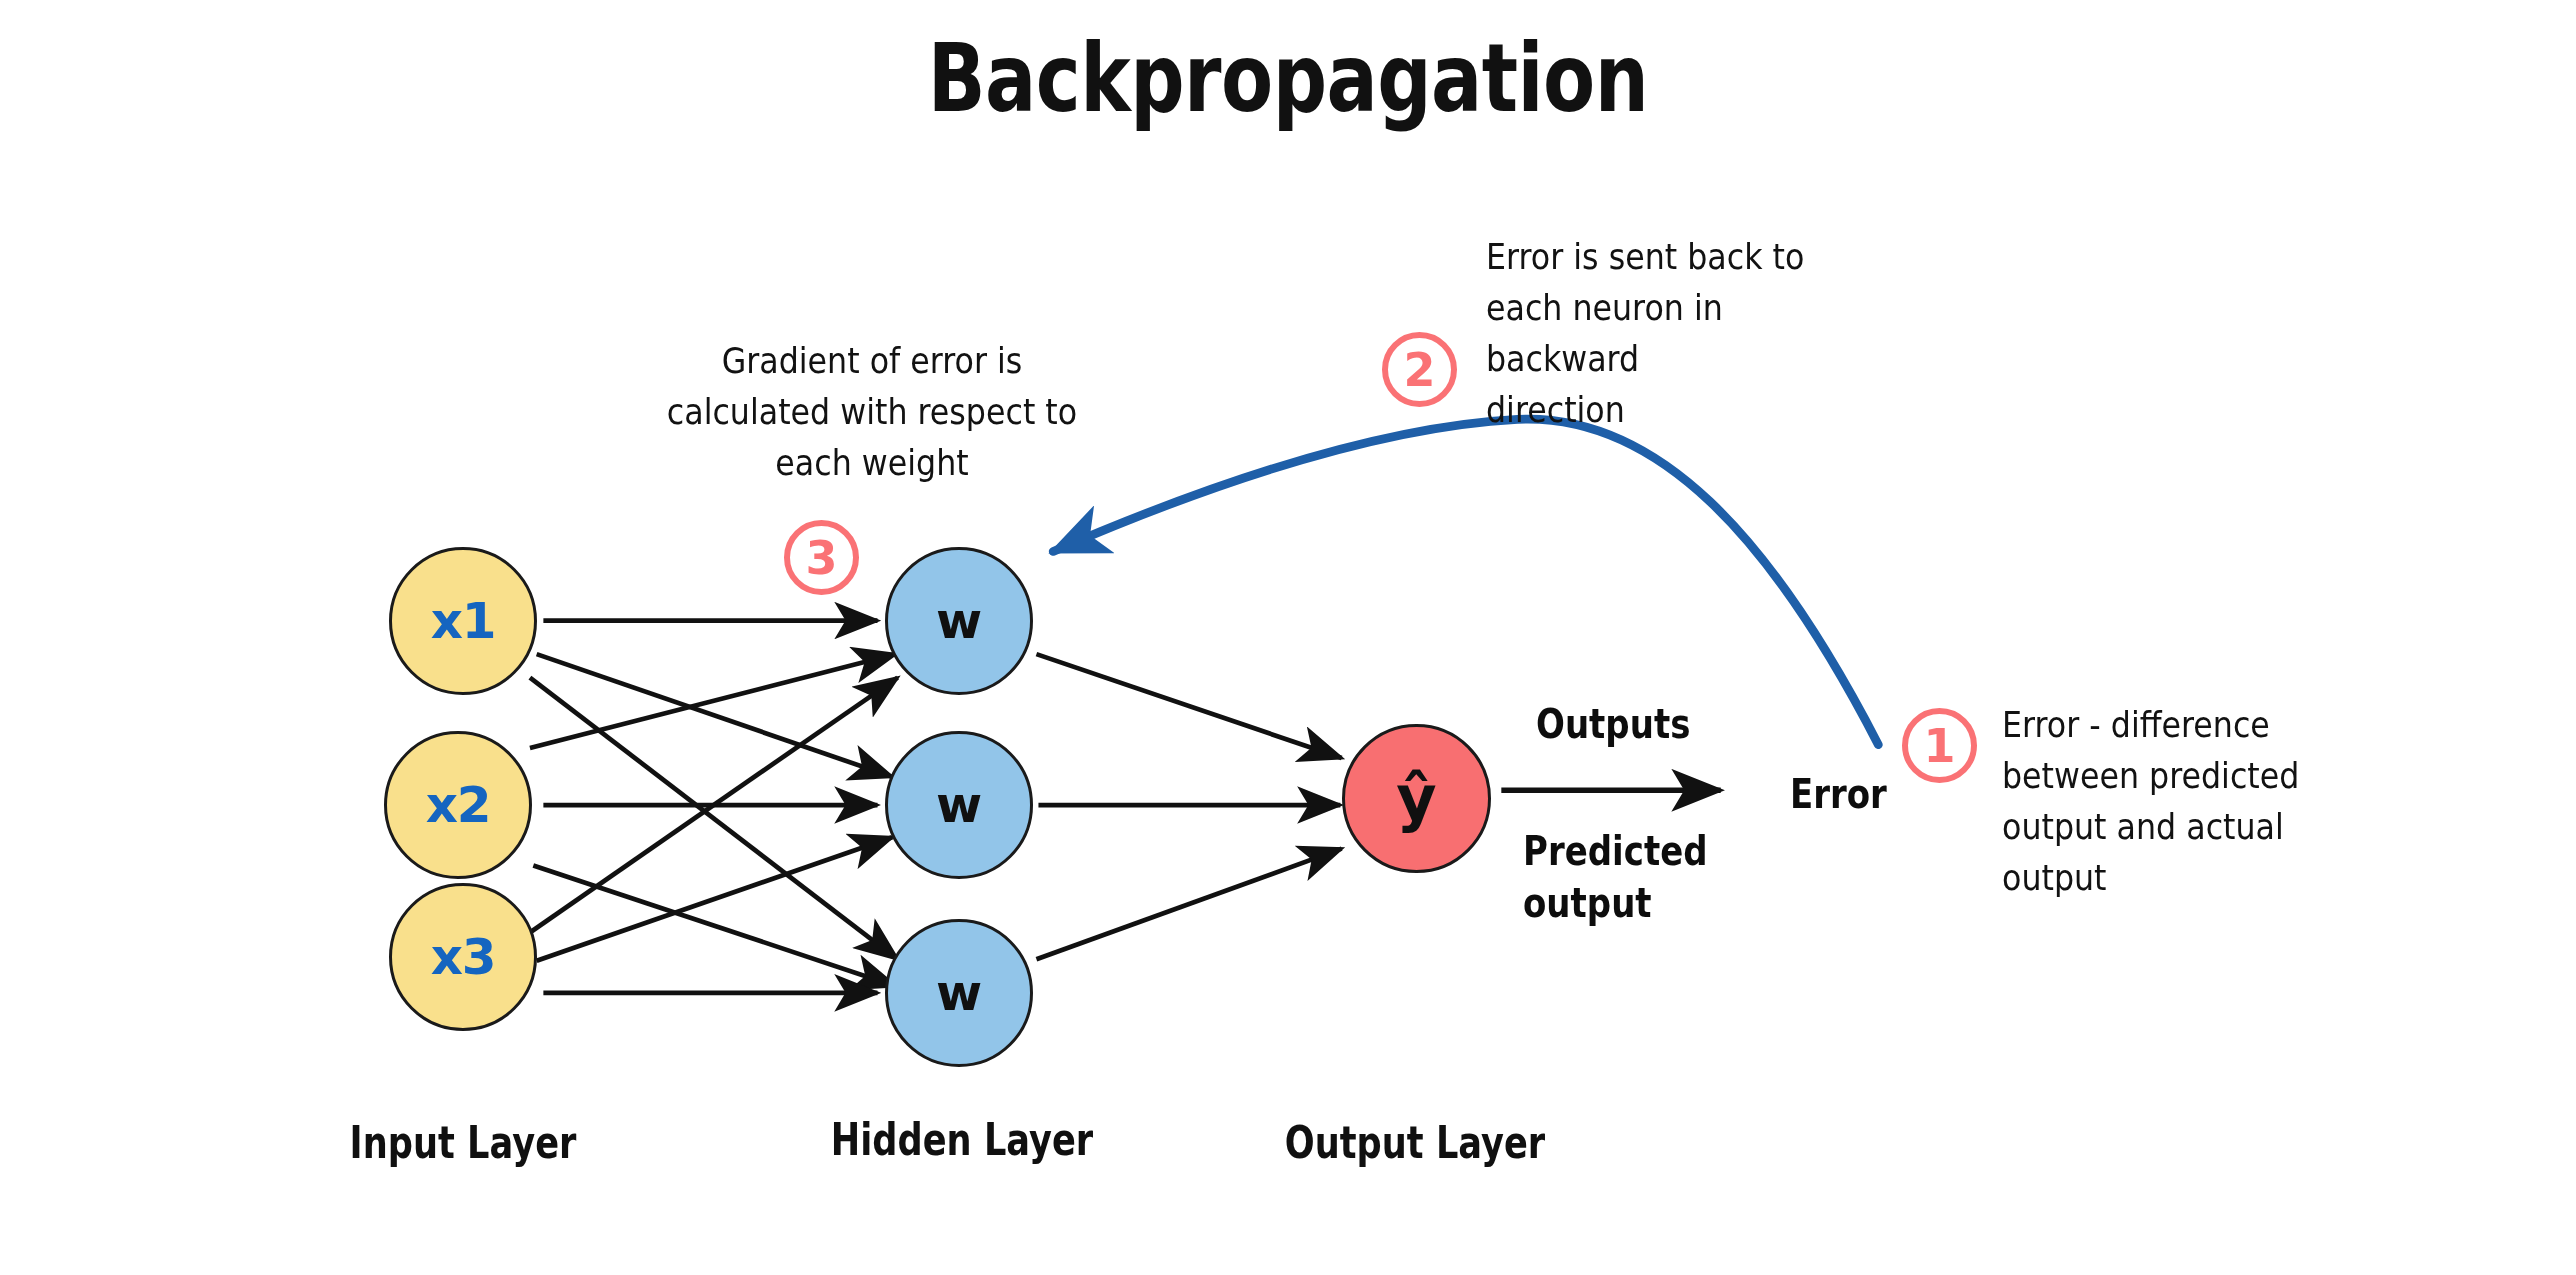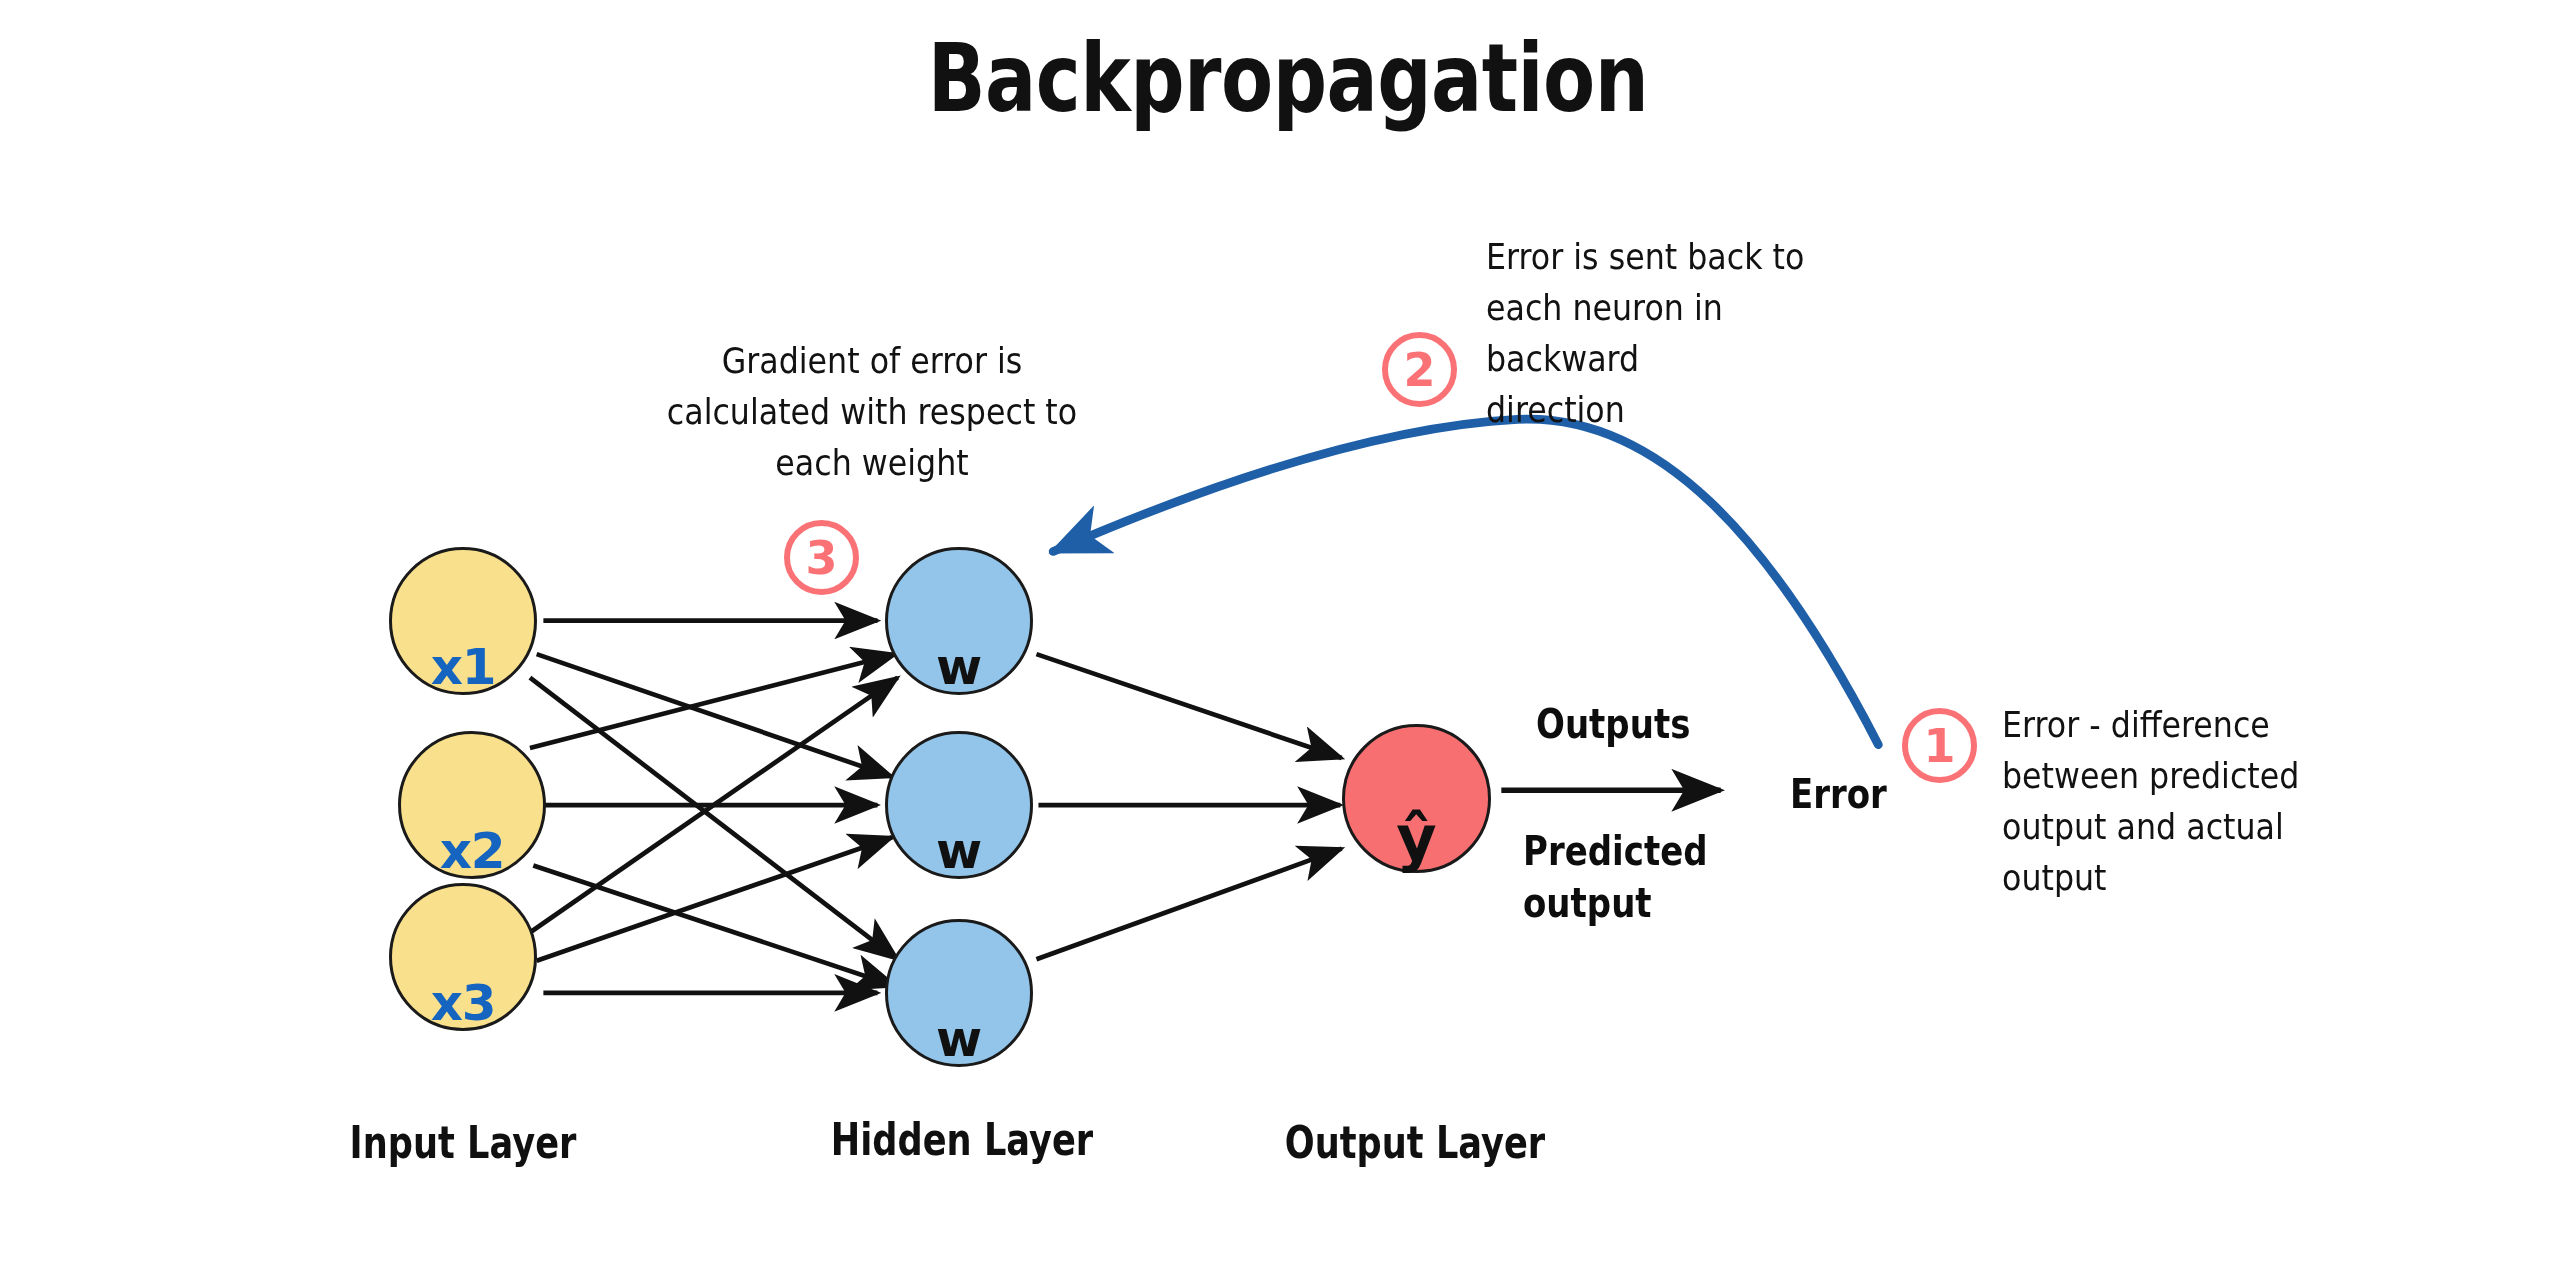--- a/index.html
+++ b/index.html
@@ -43,21 +43,21 @@
     transform-origin: 50% 0%;
     white-space: nowrap;
   }
 
   
   .node {
     position: absolute;
     border-radius: 50%;
     border: 3.4px solid #1a1a1a;
     display: flex;
-    align-items: flex-end;
+    align-items: center;
     justify-content: center;
     box-sizing: border-box;
     font-family: "DejaVu Sans", sans-serif;
     font-weight: 700;
     line-height: 1;
   }
   .node-input {
     width: 148px;
     height: 148px;
     background: #F9E08C;
@@ -185,21 +185,21 @@
     <line x1="2238" y1="1178" x2="2565" y2="1178" stroke="#111111" stroke-width="8" marker-end="url(#ah-black)"></line>
 
     <path d="M 2800 1110 C 2640 800, 2470 615, 2262 625 C 2030 637, 1760 740, 1570 822" stroke="#1F5FA8" stroke-width="13" fill="none" stroke-linecap="round" marker-end="url(#ah-blue)"></path>
   </svg>
 
   <div class="title">Backpropagation</div>
 
   <div class="node node-input" style="left:389px; top:547px;">
     <span>x1</span>
   </div>
-  <div class="node node-input" style="left:398px; top:731px;">
+  <div class="node node-input" style="left:384px; top:731px;">
     <span>x2</span>
   </div>
   <div class="node node-input" style="left:389px; top:883px;">
     <span>x3</span>
   </div>
 
   <div class="node node-hidden" style="left:885px; top:547px;">
     <span>w</span>
   </div>
   <div class="node node-hidden" style="left:885px; top:731px;">

